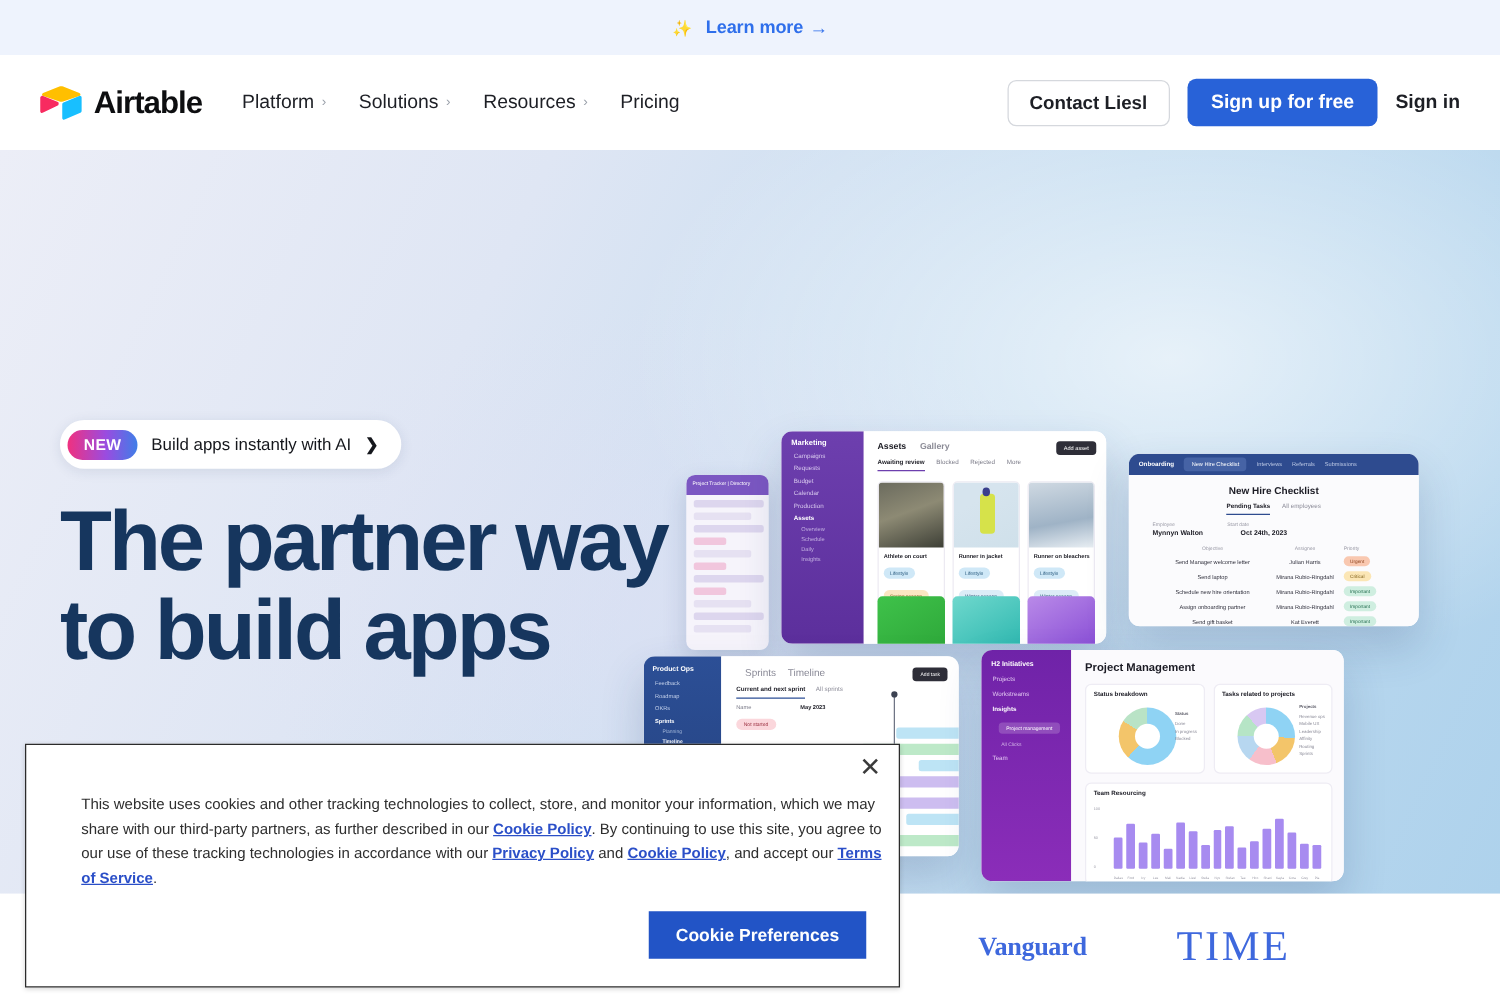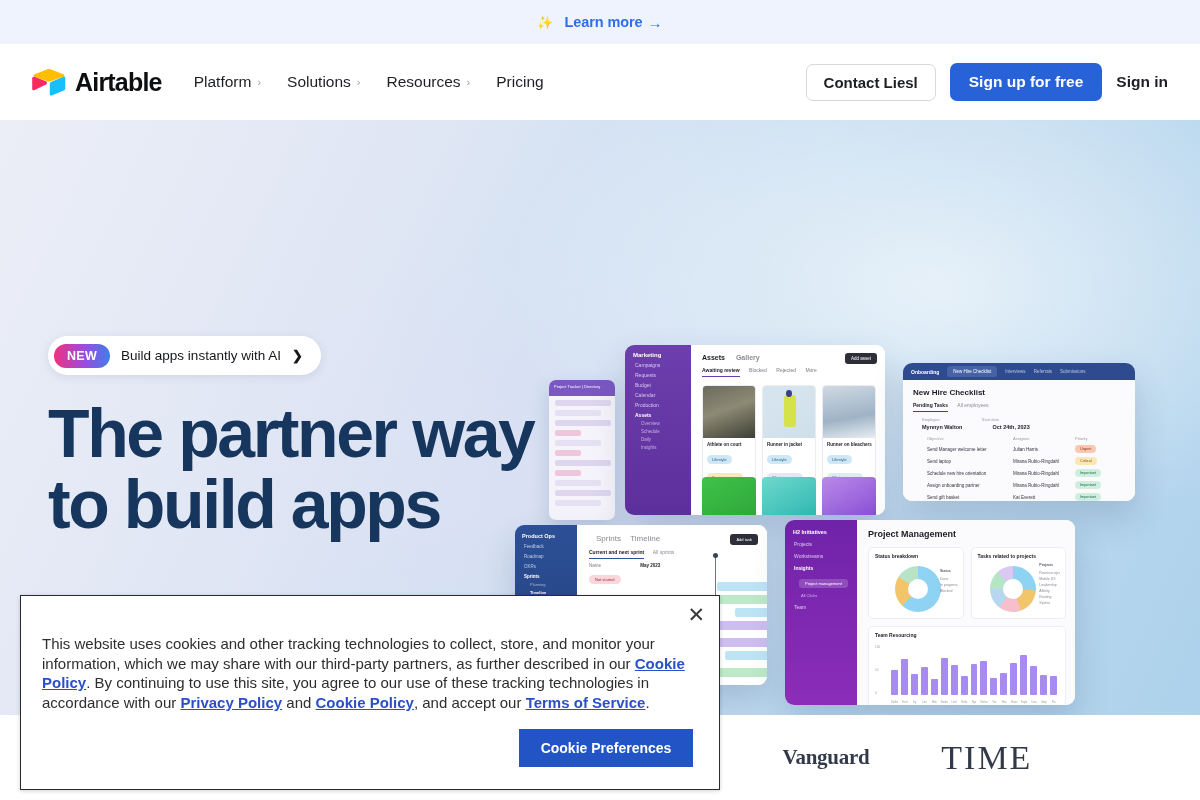--- a/index.html
+++ b/index.html
@@ -131,21 +131,21 @@
             font-size:4.5px; padding:3px 6px; border-radius:3px; }
   .as-grid { position:absolute; left:11px; right:9px; top:40px; display:flex; gap:6px; }
   .as-cell { flex:1; border:1px solid #eceaf2; border-radius:4px; overflow:hidden; background:#fff; }
   .as-img { height:52px; }
   .as-cap { font-size:4.5px; color:#1c1c24; font-weight:700; padding:4px 0 0 4px; }
   .as-tag { display:inline-block; font-size:4px; border-radius:6px; padding:2px 5px; margin:3px 0 0 4px; }
   .as-row2 { position:absolute; left:11px; right:9px; top:132px; display:flex; gap:6px; }
   .as-row2 div { flex:1; height:40px; border-radius:4px 4px 0 0; }
 
   
-  .c-onb { left:398px; top:18px; width:232px; height:138px; }
+  .c-onb { left:398px; top:18px; width:232px; height:138px;text-align:center; }
   .onb-hd { background:#2e4b8f; height:17px; display:flex; align-items:center; padding:0 8px; gap:8px; }
   .onb-hd .ti { color:#fff; font-size:5px; font-weight:700; }
   .onb-hd .tab { color:#b9c6e3; font-size:4.5px; }
   .onb-hd .tab.act { color:#fff; background:#4663a5; padding:3px 6px; border-radius:3px; }
   .onb-body { background:#fbfbfd; height:121px; padding:8px 10px; }
   .onb-title { font-size:8px; font-weight:700; color:#1b1b24; }
   .onb-tabs { font-size:5px; margin-top:5px; color:#8a8a97; }
   .onb-tabs b { color:#1b1b24; border-bottom:1.5px solid #2e4b8f; padding-bottom:3px; }
   .onb-tabs span { margin-left:8px; }
   .onb-meta { display:flex; gap:42px; font-size:4px; color:#9a9aa6; margin-top:9px; padding-left:9px; }
@@ -214,42 +214,42 @@
             display:flex; flex-direction:column; justify-content:space-between; }
   .pm-xax { position:absolute; left:22px; right:8px; bottom:3px; display:flex; gap:3px;
             font-size:2.6px; color:#9a9aa6; }
   .pm-xax span { flex:1; text-align:center; }
 
   
   .logos {
     position:absolute; left:0; top:715px; width:1200px; height:85px;
     background:#fff; display:flex; align-items:center; justify-content:center; gap:72px;
   }
-  .logo { color:#0f172a; opacity:.85; }
+  .logo { color:#1d4ed8; opacity:.85; }
   .logo-amazon { font-size:26px; font-weight:700; letter-spacing:-1px; }
   .logo-abs { font-size:24px; font-weight:400; letter-spacing:1px; }
   .logo-dl { font-size:22px; font-weight:500; letter-spacing:.5px; }
   .logo-hbo { font-size:30px; font-weight:800; letter-spacing:-1px; }
   .logo-vg { font-size:21px; font-weight:700; font-family:"Liberation Serif", serif; letter-spacing:-.3px; }
   .logo-time { font-size:34px; font-weight:400; font-family:"Liberation Serif", serif; letter-spacing:2px;text-align:right; }
 
   
   .cookie {
     position:absolute; left:20px; top:595px; width:700px; height:195px;
     background:#fff; border:1px solid #2b2b2b; z-index:40;
     box-shadow:0 1px 4px rgba(0,0,0,.18);
   }
   .cookie-close {
     position:absolute; right:14px; top:8px; font-size:21px; color:#3b3b3b;
     cursor:pointer; line-height:1; font-weight:400; background:none; border:none;
     font-family:inherit;
   }
   .cookie-text {
-    position:absolute; left:21px; top:38px; width:644px;
-    font-size:15px; line-height:19.6px; color:#2e2e2e;
+    position:absolute; left:44px; top:38px; width:644px;
+    font-size:12px; line-height:19.6px; color:#2e2e2e;
   }
   .cookie-text a { color:#2b4fc8; text-decoration:underline; font-weight:700; cursor:pointer; }
   .cookie-btn {
     position:absolute; left:498px; top:133px; width:174px; height:38px;
     background:#2254c6; color:#fff; border:none; font-size:14px; font-weight:700;
     font-family:inherit; cursor:pointer;
   }
 </style>
 </head>
 <body>

